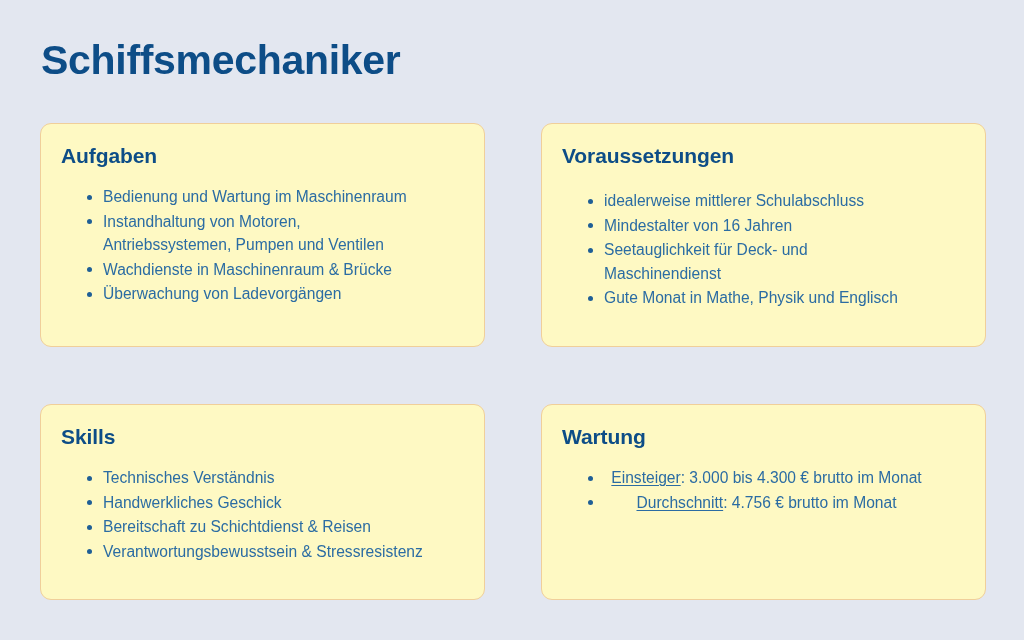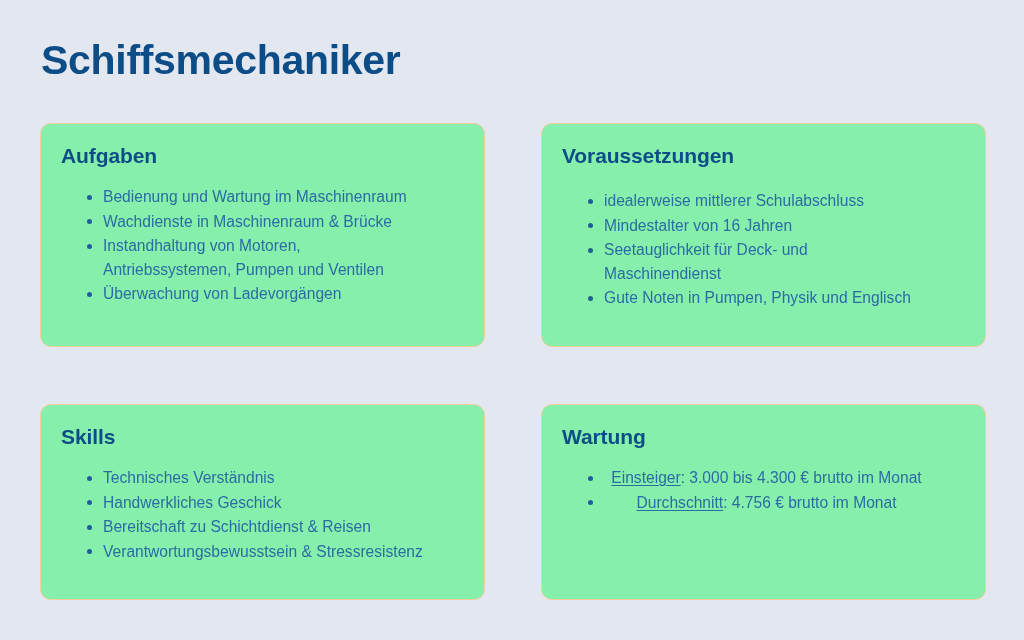--- a/index.html
+++ b/index.html
@@ -42,21 +42,21 @@
     top: 123px;
     width: 946px;
     display: grid;
     grid-template-columns: 445px 445px;
     column-gap: 56px;
     row-gap: 57px;
   }
 
   .card {
     box-sizing: border-box;
-    background: #86efac;
+    background: #fef9c3;
     border: 1.4px solid #f0cf9a;
     border-radius: 11px;
     min-height: 194px;
     padding: 19px 40px 20px 20px;
   }
 
   .card-title {
     margin: 0 0 6px 0;
     font-size: 21px;
     line-height: 1.25;
@@ -107,33 +107,33 @@
 <div class="page">
 
   <h1 class="page-title">Schiffsmechaniker</h1>
 
   <div class="card-grid">
 
     <section class="card card--aufgaben">
       <h2 class="card-title">Aufgaben</h2>
       <ul class="card-list">
           <li>Bedienung und Wartung im Maschinenraum</li>
+          <li>Instandhaltung  von Motoren, Antriebssystemen, Pumpen und Ventilen</li>
           <li>Wachdienste in Maschinenraum &amp; Brücke</li>
-          <li>Instandhaltung  von Motoren, Antriebssystemen, Pumpen und Ventilen</li>
           <li>Überwachung von Ladevorgängen</li>
         </ul>
     </section>
 
     <section class="card card--voraussetzungen">
       <h2 class="card-title">Voraussetzungen</h2>
       <ul class="card-list">
           <li>idealerweise mittlerer Schulabschluss</li>
           <li>Mindestalter von 16 Jahren</li>
           <li>Seetauglichkeit für Deck- und Maschinendienst</li>
-          <li>Gute Noten in Pumpen, Physik und Englisch</li>
+          <li>Gute Monat in Mathe, Physik und Englisch</li>
         </ul>
     </section>
 
     <section class="card card--skills">
       <h2 class="card-title">Skills</h2>
       <ul class="card-list">
           <li>Technisches Verständnis</li>
           <li>Handwerkliches Geschick</li>
           <li>Bereitschaft zu Schichtdienst &amp; Reisen</li>
           <li>Verantwortungsbewusstsein &amp; Stressresistenz</li>

